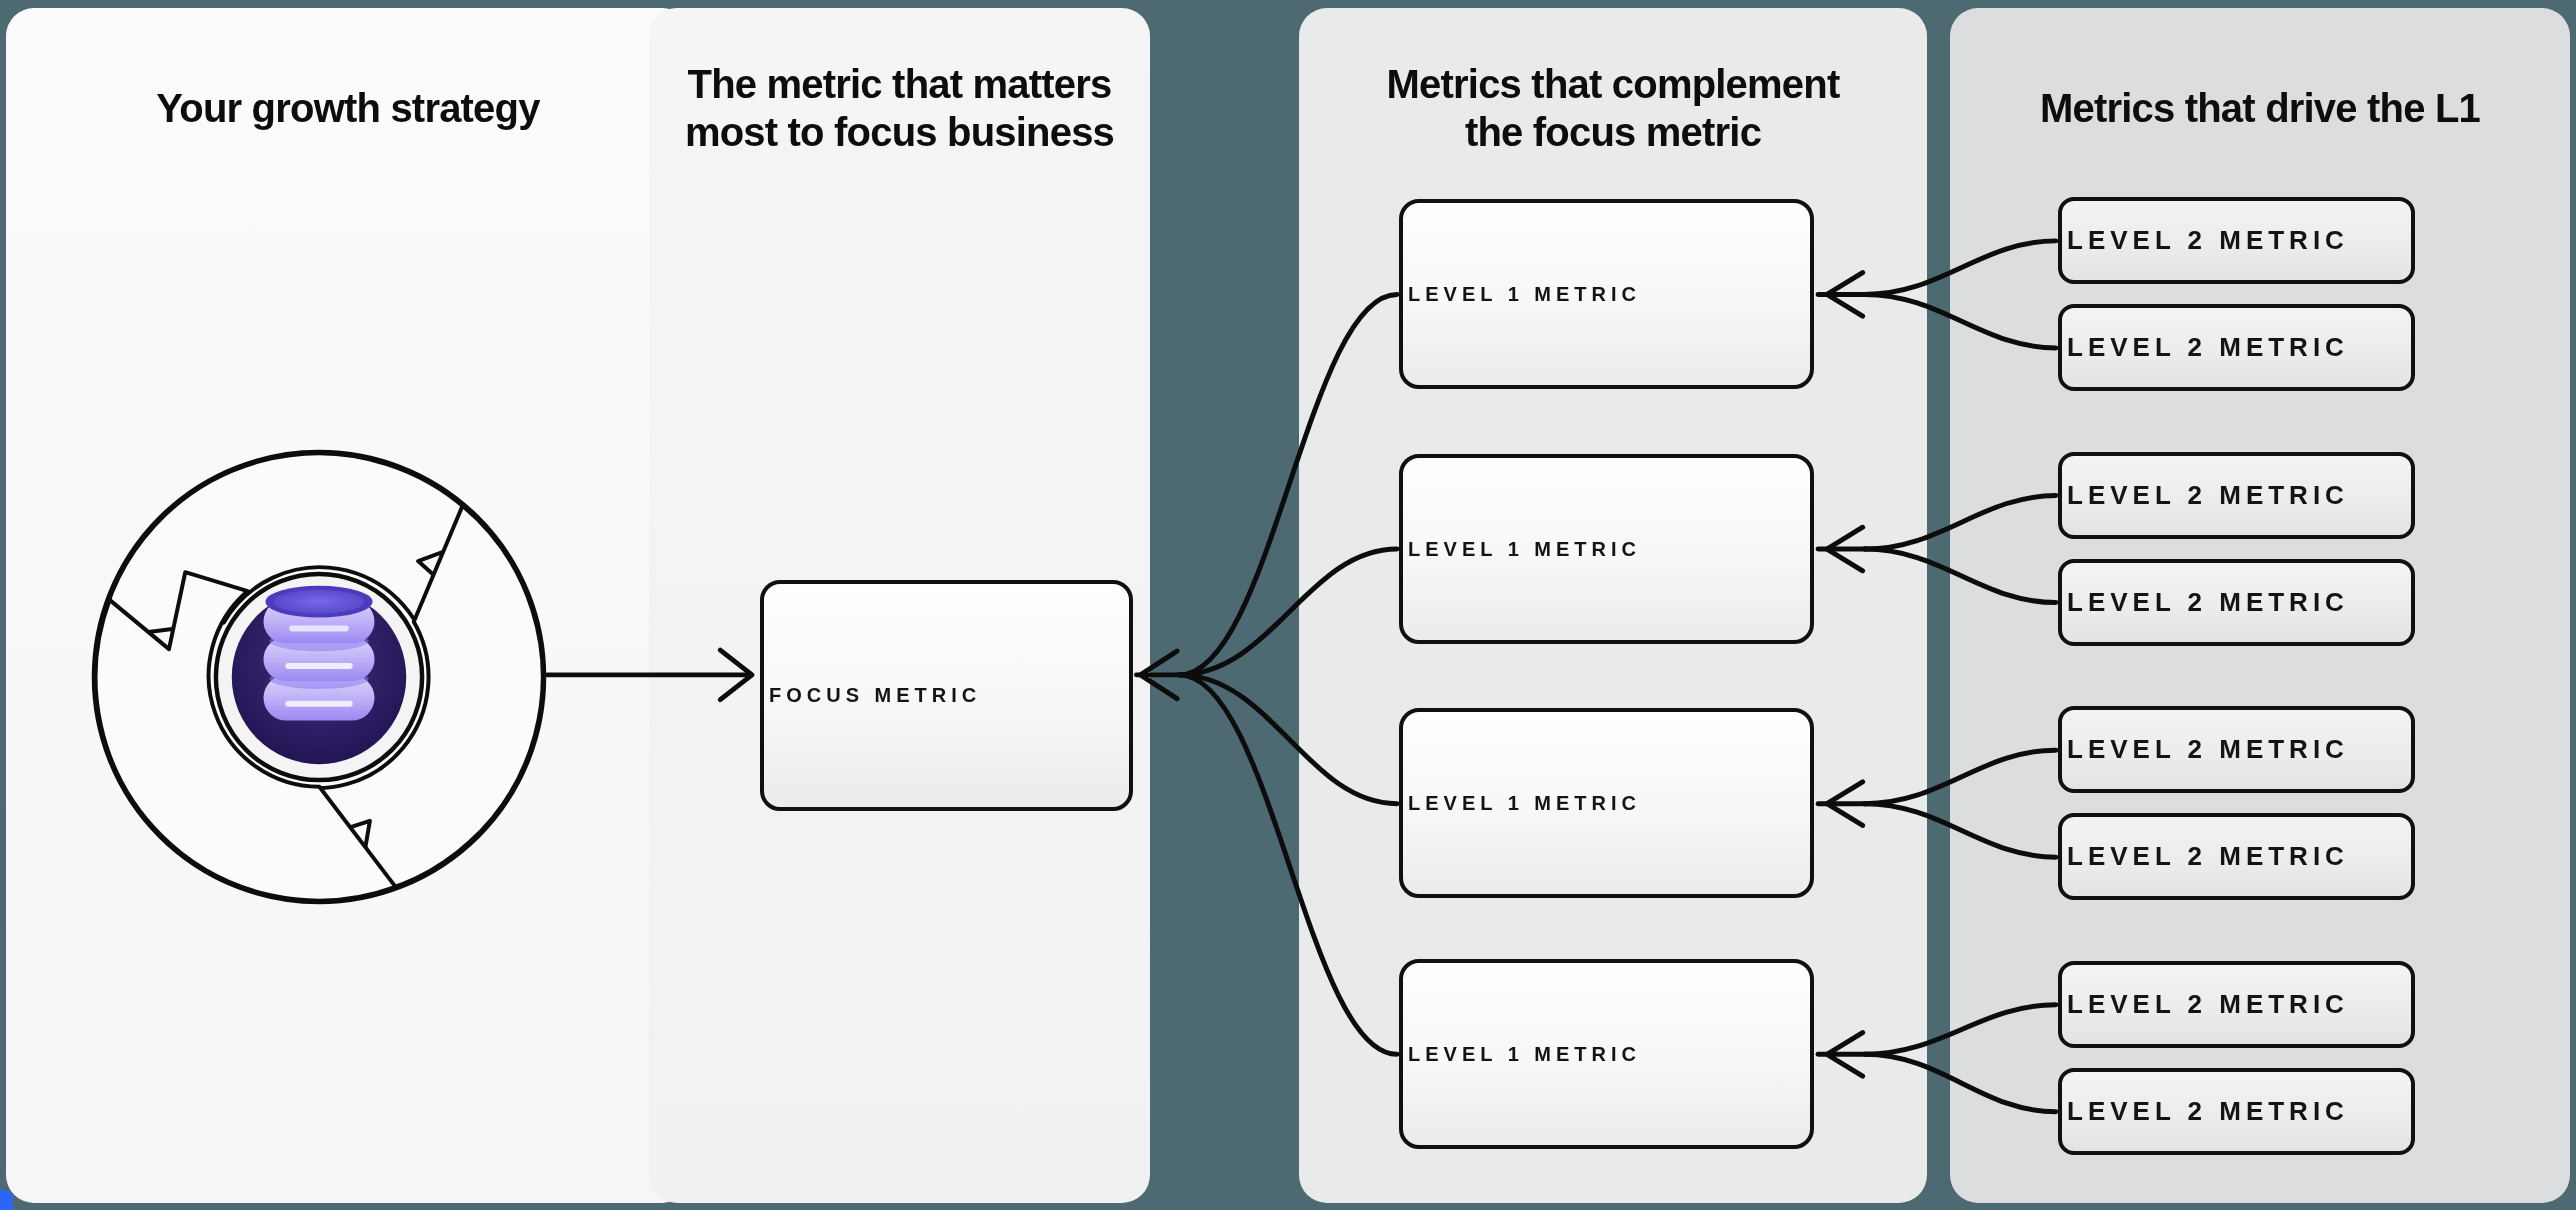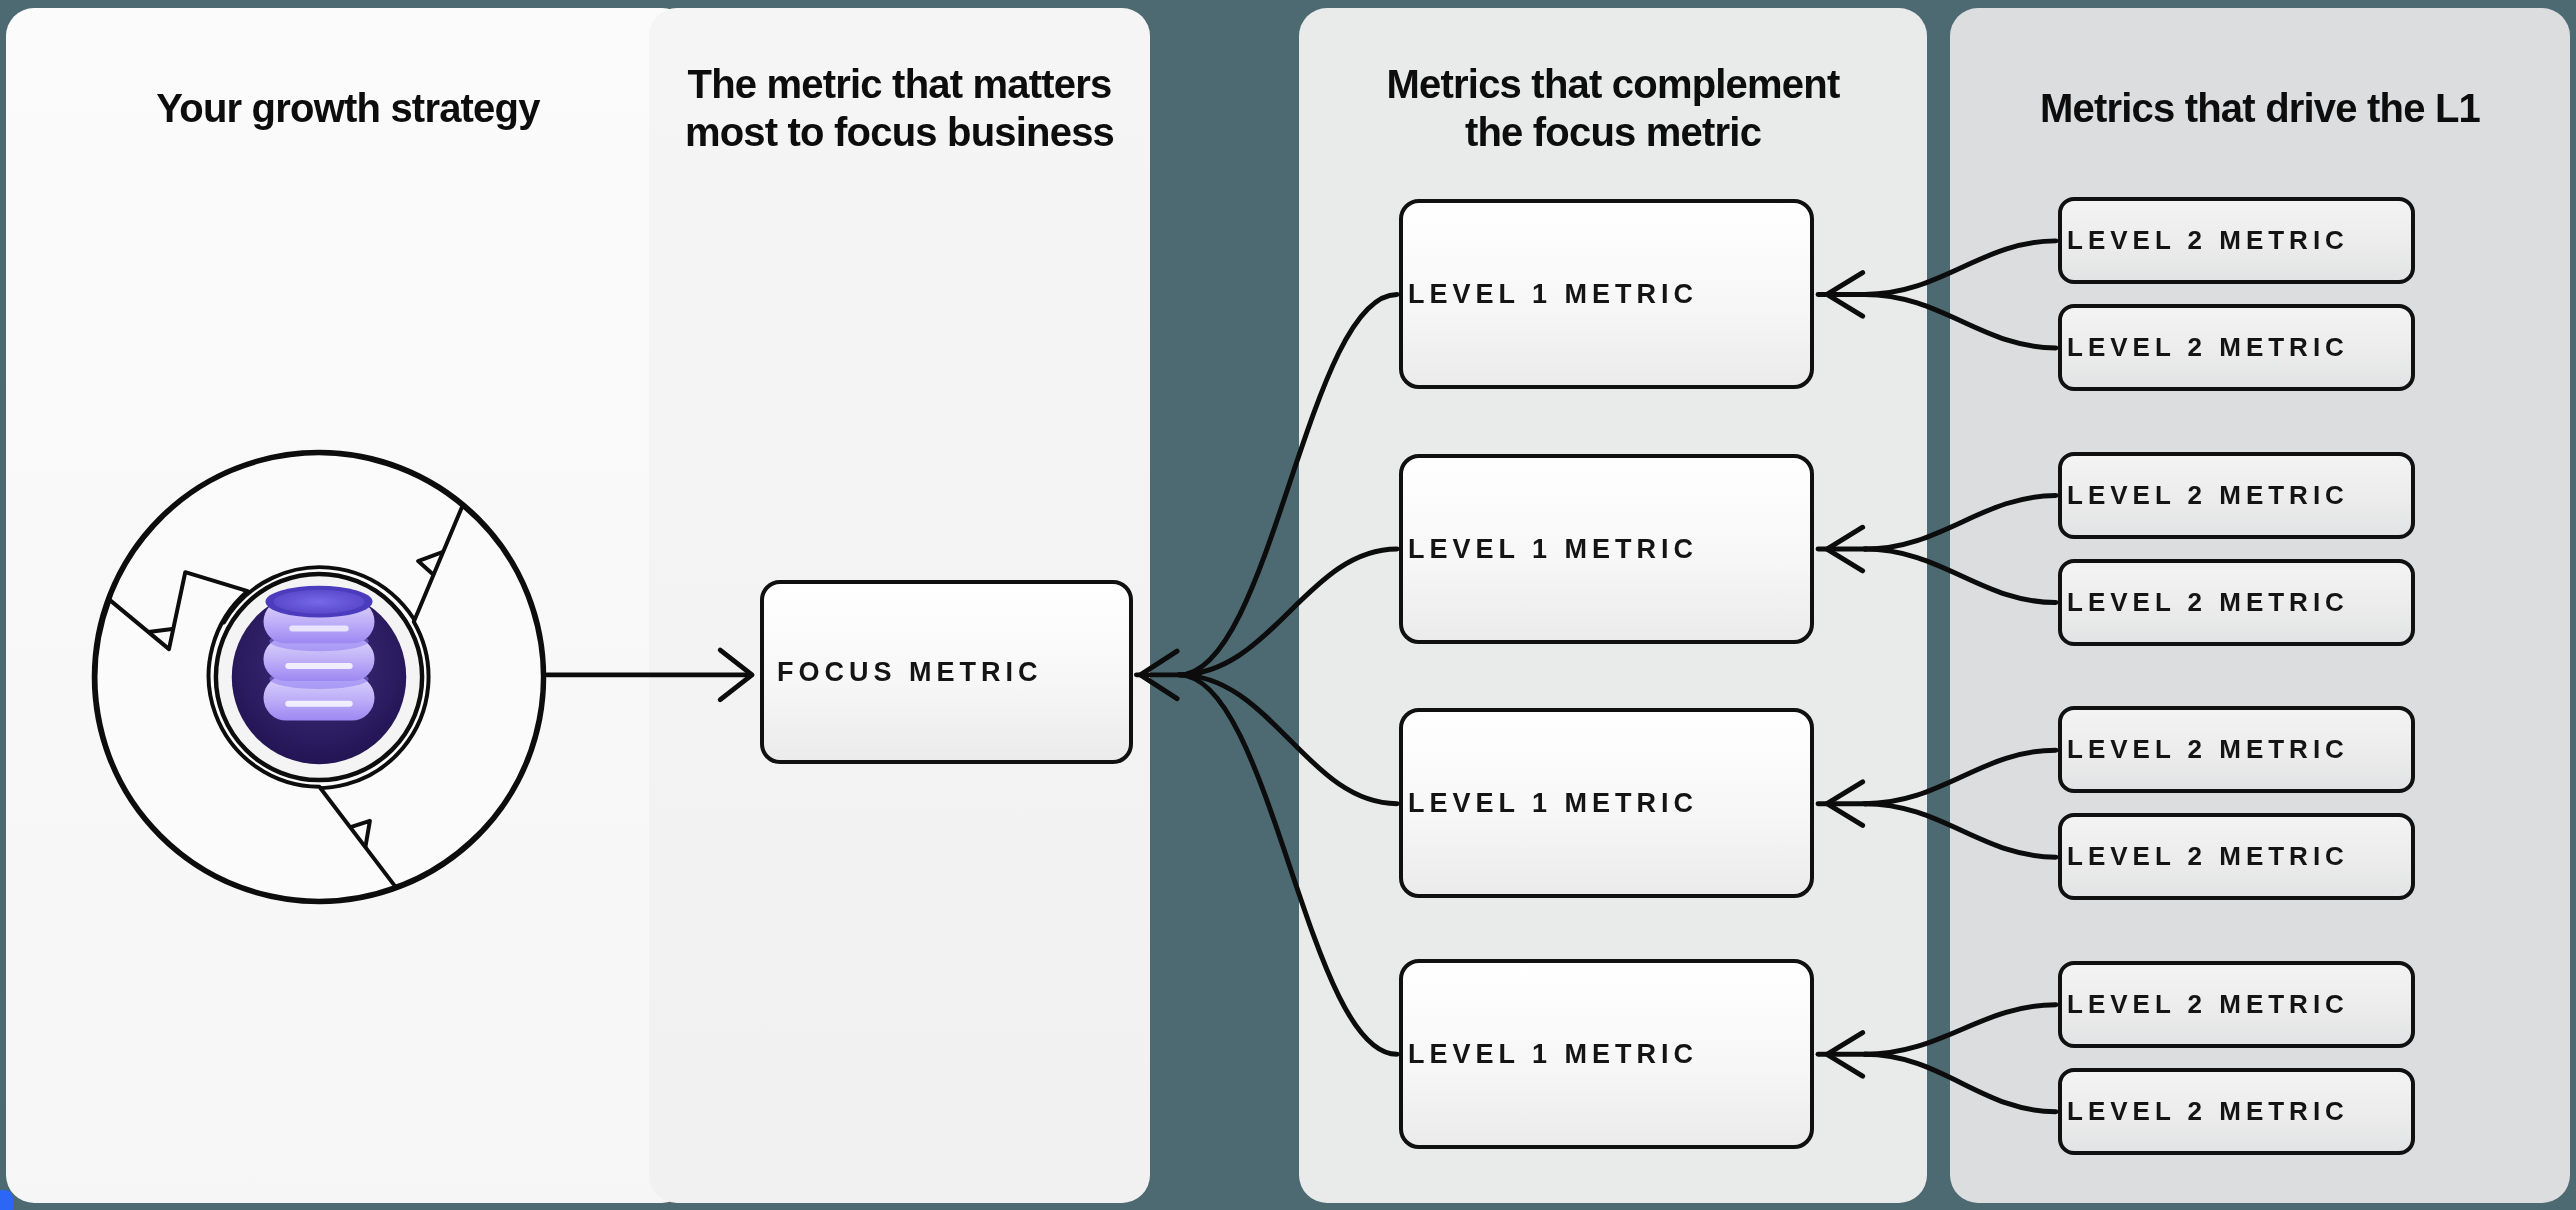--- a/index.html
+++ b/index.html
@@ -27,28 +27,28 @@
   .node{
     position:absolute;
     display:flex;align-items:center;
     border:4px solid #101010;
     color:#141414;font-weight:700;
     box-sizing:border-box;
   }
   .node-big{
     border-radius:20px;
     background:linear-gradient(180deg,#ffffff 0%,#f7f7f7 55%,#ebebeb 100%);
-    font-size:27px;letter-spacing:5px;text-indent:5px;
+    font-size:20px;letter-spacing:5px;text-indent:5px;
   }
   .node-small{
     border-radius:16px;
     background:linear-gradient(180deg,#f3f3f3 0%,#ececec 55%,#e2e3e4 100%);
     font-size:26px;letter-spacing:5px;text-indent:5px;
   }
-  .focus-node{left:760px;top:580px;width:373px;height:184px;padding-left:8px;}
+  .focus-node{left:760px;top:580px;width:373px;height:231px;}
   .l1-node{left:1399px;width:415px;height:190px;}
   .l1-0{top:199px;} .l1-1{top:454px;} .l1-2{top:708px;} .l1-3{top:959px;}
   .l2-node{left:2058px;width:357px;height:87px;}
   .l2-0{top:197px;} .l2-1{top:304px;}
   .l2-2{top:452px;} .l2-3{top:559px;}
   .l2-4{top:706px;} .l2-5{top:813px;}
   .l2-6{top:961px;} .l2-7{top:1068px;}
   #edge-layer{position:absolute;left:0;top:0;z-index:5;pointer-events:none;}
   #flywheel{position:absolute;left:91px;top:449px;z-index:2;}
   .corner-chip{

